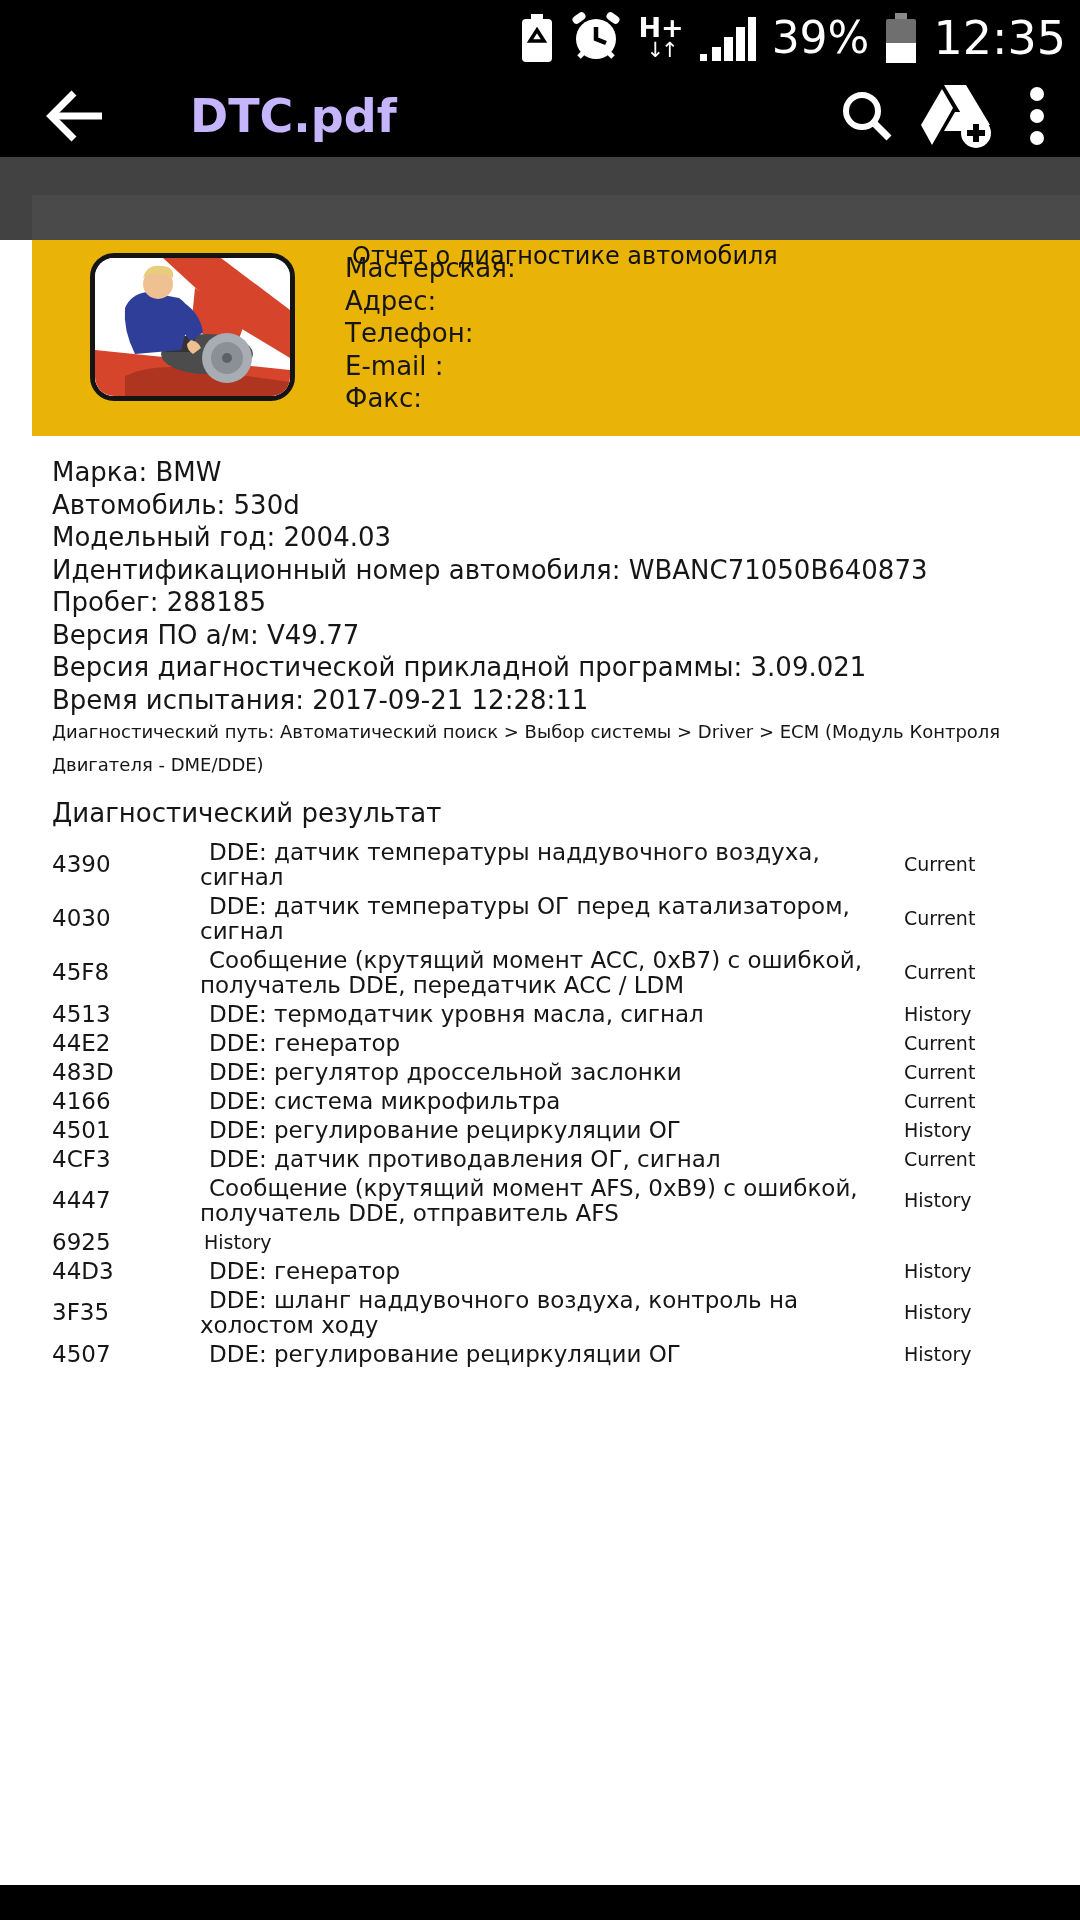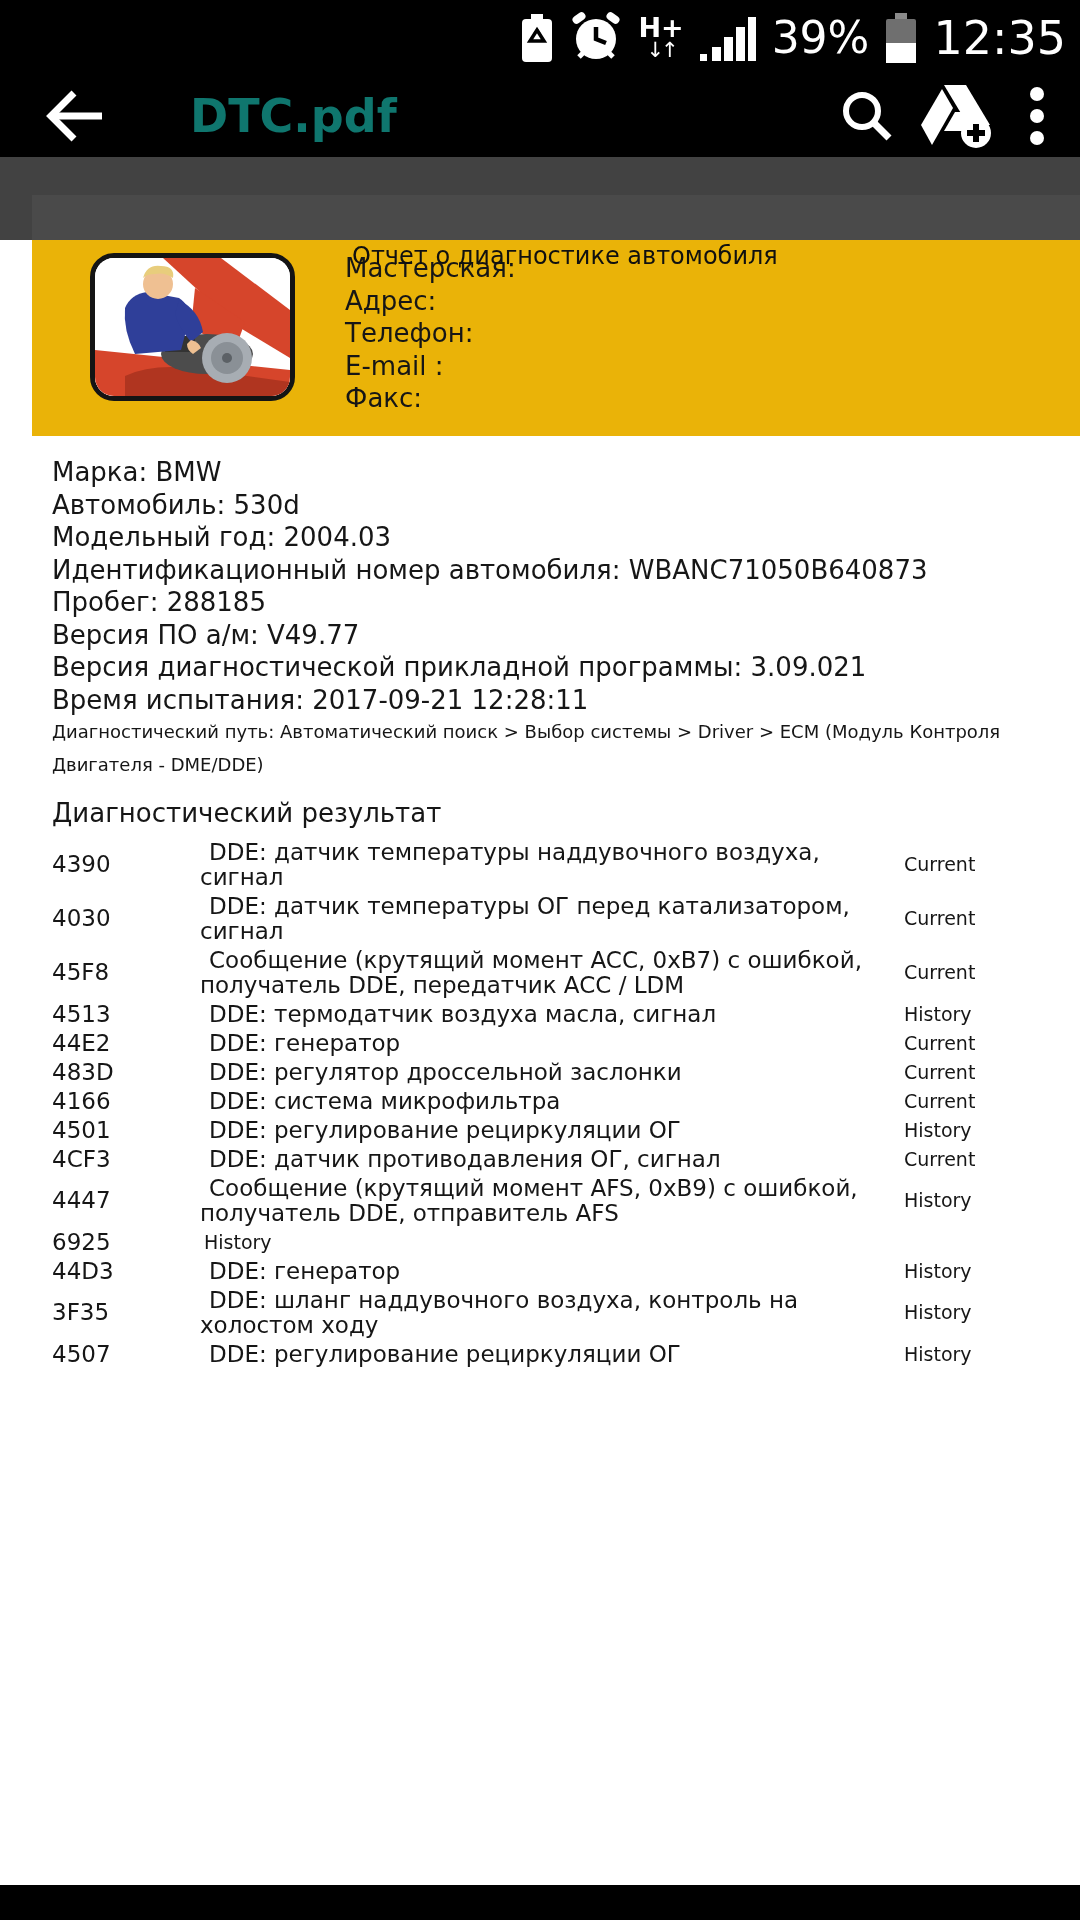--- a/index.html
+++ b/index.html
@@ -14,21 +14,21 @@
     padding-right:14px;box-sizing:border-box;color:#fff;z-index:30;
   }
   .sb-text{font-size:44px;color:#fff;}
   .sb-time{font-size:46px;}
   .net-wrap{display:flex;flex-direction:column;align-items:center;line-height:1;}
   .net-type{font-size:27px;font-weight:bold;}
   .net-arrows{font-size:21px;letter-spacing:-3px;margin-top:-1px;}
   
   .toolbar{
     position:absolute;top:75px;left:0;width:1080px;height:82px;background:#000;
-    display:flex;align-items:center;color:#0f766e;z-index:30;box-sizing:border-box;
+    display:flex;align-items:center;color:#c4b5fd;z-index:30;box-sizing:border-box;
   }
   .back-btn{width:110px;height:82px;display:flex;align-items:center;justify-content:center;margin-left:20px;}
   .doc-title{font-size:46px;font-weight:bold;margin-left:60px;flex:0 0 auto;}
   .tb-spacer{flex:1;}
   .tb-btn{width:90px;height:82px;display:flex;align-items:center;justify-content:center;}
   .tb-btn.overflow{width:70px;margin-right:8px;}
   
   .report-band{
     position:absolute;top:157px;left:0;width:1080px;height:83px;background:#424242;z-index:20;
   }
@@ -216,21 +216,21 @@
         <div class="dtc-status">Current</div>
       </div>
       <div class="dtc-row">
         <div class="dtc-code">45F8</div>
         <div class="dtc-desc">Сообщение (крутящий момент ACC, 0xB7) с ошибкой,
 получатель DDE, передатчик ACC / LDM</div>
         <div class="dtc-status">Current</div>
       </div>
       <div class="dtc-row">
         <div class="dtc-code">4513</div>
-        <div class="dtc-desc">DDE: термодатчик воздуха масла, сигнал</div>
+        <div class="dtc-desc">DDE: термодатчик уровня масла, сигнал</div>
         <div class="dtc-status">History</div>
       </div>
       <div class="dtc-row">
         <div class="dtc-code">44E2</div>
         <div class="dtc-desc">DDE: генератор</div>
         <div class="dtc-status">Current</div>
       </div>
       <div class="dtc-row">
         <div class="dtc-code">483D</div>
         <div class="dtc-desc">DDE: регулятор дроссельной заслонки</div>

